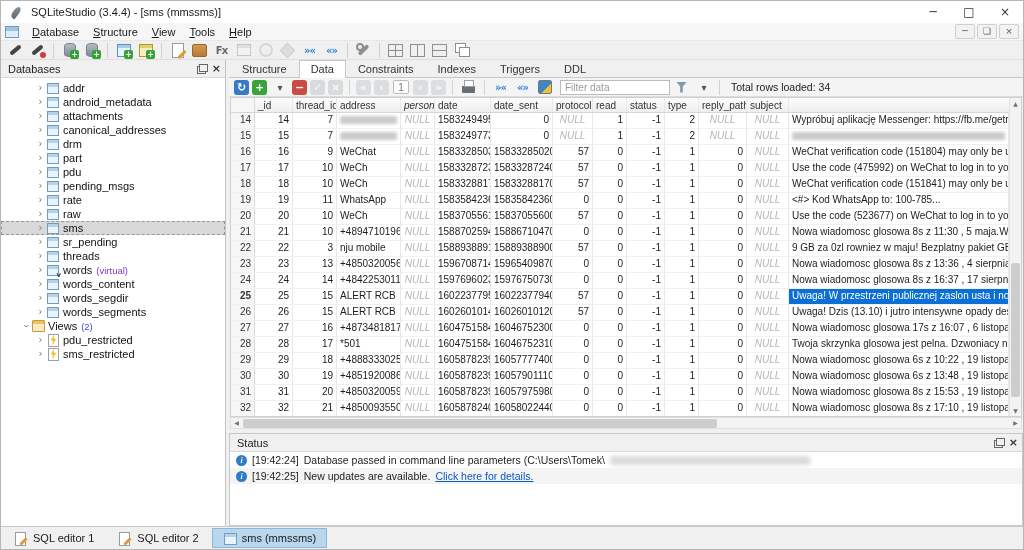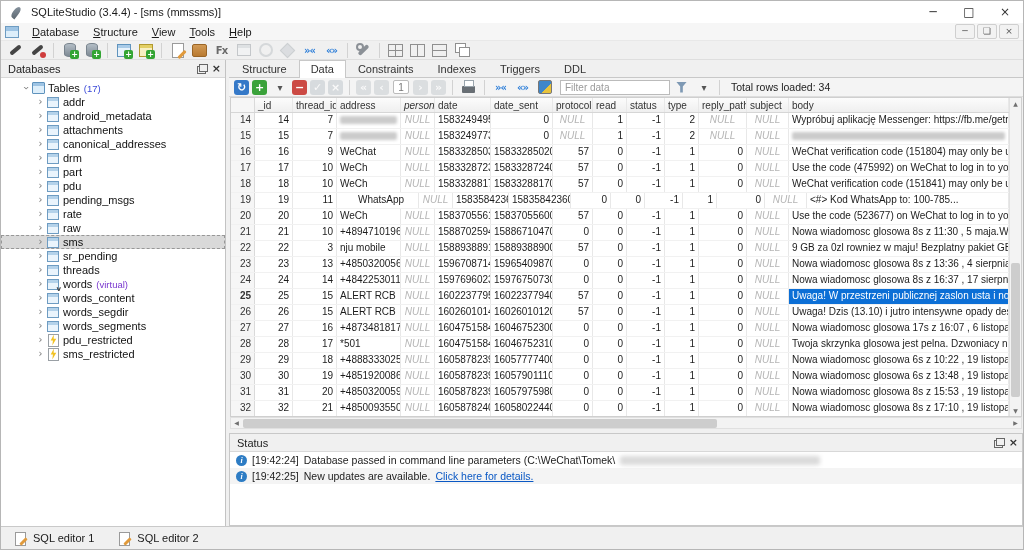--- a/index.html
+++ b/index.html
@@ -197,26 +197,20 @@
 
     <div class="sidepanel">
       <div class="panelhdr">
         <span>Databases</span>
         <span class="phbtns">
           <span class="ph-float"></span>
           <span class="ph-close">×</span>
         </span>
       </div>
       <div class="tree" id="tree">
-          <div class="trow" style="padding-left: 19px;">
-            <span class="exp open">›</span>
-            <span class="ic ic-fold-t"></span>
-            <span class="tlabel">Tables</span>
-            <span class="badge">(17)</span>
-          </div>
           <div class="trow" style="padding-left: 34px;">
             <span class="exp">›</span>
             <span class="ic ic-tbl"></span>
             <span class="tlabel">addr</span>
           </div>
           <div class="trow" style="padding-left: 34px;">
             <span class="exp">›</span>
             <span class="ic ic-tbl"></span>
             <span class="tlabel">android_metadata</span>
           </div>
@@ -288,20 +282,26 @@
           </div>
           <div class="trow" style="padding-left: 34px;">
             <span class="exp">›</span>
             <span class="ic ic-tbl"></span>
             <span class="tlabel">words_segdir</span>
           </div>
           <div class="trow" style="padding-left: 34px;">
             <span class="exp">›</span>
             <span class="ic ic-tbl"></span>
             <span class="tlabel">words_segments</span>
+          </div>
+          <div class="trow" style="padding-left: 19px;">
+            <span class="exp open">›</span>
+            <span class="ic ic-fold-v"></span>
+            <span class="tlabel">Views</span>
+            <span class="badge">(2)</span>
           </div>
           <div class="trow" style="padding-left: 34px;">
             <span class="exp">›</span>
             <span class="ic ic-view"></span>
             <span class="tlabel">pdu_restricted</span>
           </div>
           <div class="trow" style="padding-left: 34px;">
             <span class="exp">›</span>
             <span class="ic ic-view"></span>
             <span class="tlabel">sms_restricted</span>
@@ -358,21 +358,20 @@
               <div class="gcell" style="width: 64px;">address</div>
               <div class="gcell" style="width: 34px; font-style: italic;">person</div>
               <div class="gcell" style="width: 56px;">date</div>
               <div class="gcell" style="width: 62px;">date_sent</div>
               <div class="gcell" style="width: 40px;">protocol</div>
               <div class="gcell" style="width: 34px;">read</div>
               <div class="gcell" style="width: 38px;">status</div>
               <div class="gcell" style="width: 34px;">type</div>
               <div class="gcell" style="width: 48px;">reply_path</div>
               <div class="gcell" style="width: 42px;">subject</div>
-              <div class="gcell" style="flex: 1 1 0%;">body</div>
             </div>
             <div class="grow">
               <div class="gcell rn" style="width: 24px;">14</div>
               <div class="gcell num" style="width: 38px;">14</div>
               <div class="gcell num" style="width: 44px;">7</div>
               <div class="gcell redact" style="width: 64px;">
                 <span></span>
               </div>
               <div class="gcell nullv" style="width: 34px;">NULL</div>
               <div class="gcell num" style="width: 56px;">1583249495810</div>
@@ -450,21 +449,21 @@
               <div class="gcell num" style="width: 38px;">-1</div>
               <div class="gcell num" style="width: 34px;">1</div>
               <div class="gcell num" style="width: 48px;">0</div>
               <div class="gcell nullv" style="width: 42px;">NULL</div>
               <div class="gcell" style="flex: 1 1 0%;">WeChat verification code (151841) may only be used once to ver</div>
             </div>
             <div class="grow">
               <div class="gcell rn" style="width: 24px;">19</div>
               <div class="gcell num" style="width: 38px;">19</div>
               <div class="gcell num" style="width: 44px;">11</div>
-              <div class="gcell" style="width: 64px; margin-left: 18px;">WhatsApp</div>
+              <div class="gcell" style="width: 64px;">WhatsApp</div>
               <div class="gcell nullv" style="width: 34px;">NULL</div>
               <div class="gcell num" style="width: 56px;">1583584236544</div>
               <div class="gcell num" style="width: 62px;">1583584236000</div>
               <div class="gcell num" style="width: 40px;">0</div>
               <div class="gcell num" style="width: 34px;">0</div>
               <div class="gcell num" style="width: 38px;">-1</div>
               <div class="gcell num" style="width: 34px;">1</div>
               <div class="gcell num" style="width: 48px;">0</div>
               <div class="gcell nullv" style="width: 42px;">NULL</div>
               <div class="gcell" style="flex: 1 1 0%;">&lt;#&gt; Kod WhatsApp to: 100-785...</div>
@@ -728,21 +727,21 @@
           <span>Status</span>
           <span class="phbtns">
             <span class="ph-float"></span>
             <span class="ph-close">×</span>
           </span>
         </div>
         <div class="smsgs" id="statusmsgs">
             <div class="smsg">
               <span class="iinfo">i</span>
               <span class="stime">[19:42:24]</span>
-              <span class="stext">Database passed in command line parameters (C:\WeChat\Tomek\</span>
+              <span class="stext">Database passed in command line parameters (C:\Users\Tomek\</span>
               <span class="blurgap"></span>
             </div>
             <div class="smsg alt">
               <span class="iinfo">i</span>
               <span class="stime">[19:42:25]</span>
               <span class="stext">New updates are available.</span>
               <span class="slink">Click here for details.</span>
             </div>
           </div>
       </div>
@@ -751,14 +750,18 @@
 
   <div class="bottombar" id="bottomtabs">
       <span class="btab">
         <span class="bt-ic bt-sql"></span>
         <span>SQL editor 1</span>
       </span>
       <span class="btab">
         <span class="bt-ic bt-sql"></span>
         <span>SQL editor 2</span>
       </span>
+      <span class="btab active">
+        <span class="bt-ic bt-tbl"></span>
+        <span>sms (mmssms)</span>
+      </span>
     </div>
 </div>
 
 </body></html>

